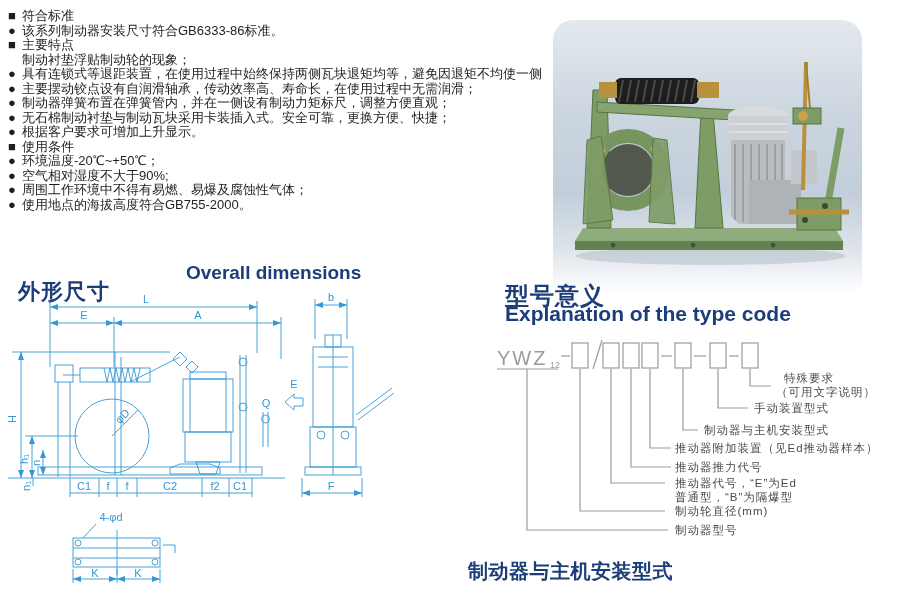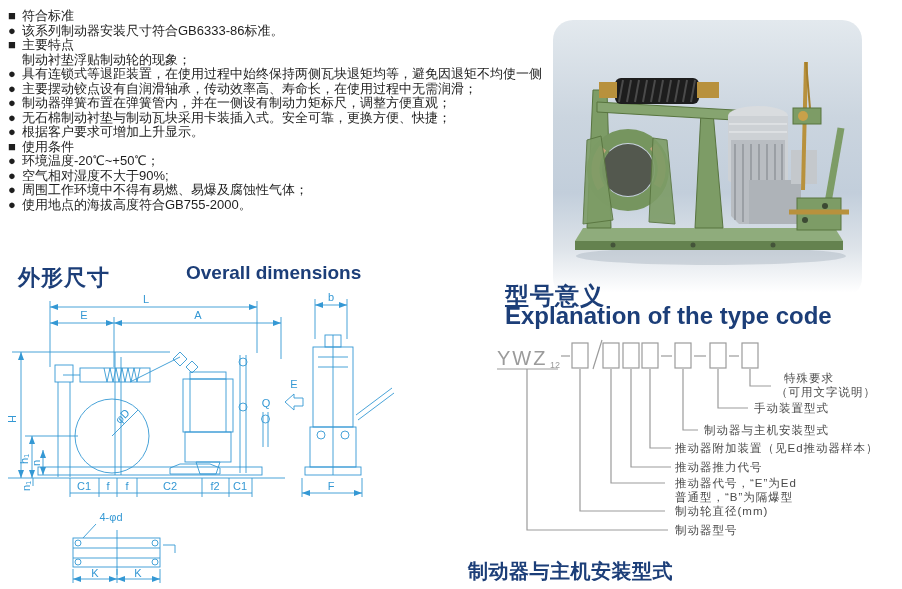--- a/index.html
+++ b/index.html
@@ -9,24 +9,24 @@
   #bullets{position:absolute;left:8px;top:9px;width:575px;color:#1e1e1e;
            font-size:13px;line-height:14.5px;}
   #bullets .bl{white-space:nowrap;}
   #bullets .mk{display:inline-block;width:14px;}
   
   #photo{position:absolute;left:553px;top:20px;width:309px;height:278px;border-radius:20px;
          background:linear-gradient(180deg,#e3e9ee 0%,#cbd5df 35%,#c2cedb 62%,#dde3e9 82%,#ffffff 98%);}
   #photo svg{position:absolute;left:0;top:0;}
   
   .hzh{position:absolute;color:#1c3e78;font-weight:bold;}
-  #dim-title-zh{left:18px;top:263px;font-size:22px;letter-spacing:1px;}
+  #dim-title-zh{left:18px;top:277px;font-size:22px;letter-spacing:1px;}
   #dim-title-en{left:186px;top:262px;font-size:19px;}
   #code-title-zh{left:505px;top:280px;font-size:24px;letter-spacing:1px;}
-  #code-title-en{left:505px;top:302px;font-size:24px;}
+  #code-title-en{left:505px;top:302px;font-size:21px;}
   #footer-title{left:468px;top:558px;font-size:20px;letter-spacing:0.5px;}
   
   #drawing{position:absolute;left:0;top:287px;}
   #typecode{position:absolute;left:490px;top:338px;}
   .dimtext{font-family:"Liberation Sans",sans-serif;font-size:11px;fill:#3498d4;}
   .codelabel{font-size:11.5px;fill:#4a4a4a;letter-spacing:1px;}
   .codeline{stroke:#9b9b9b;stroke-width:1.2;fill:none;}
 </style>
 </head>
 <body>

